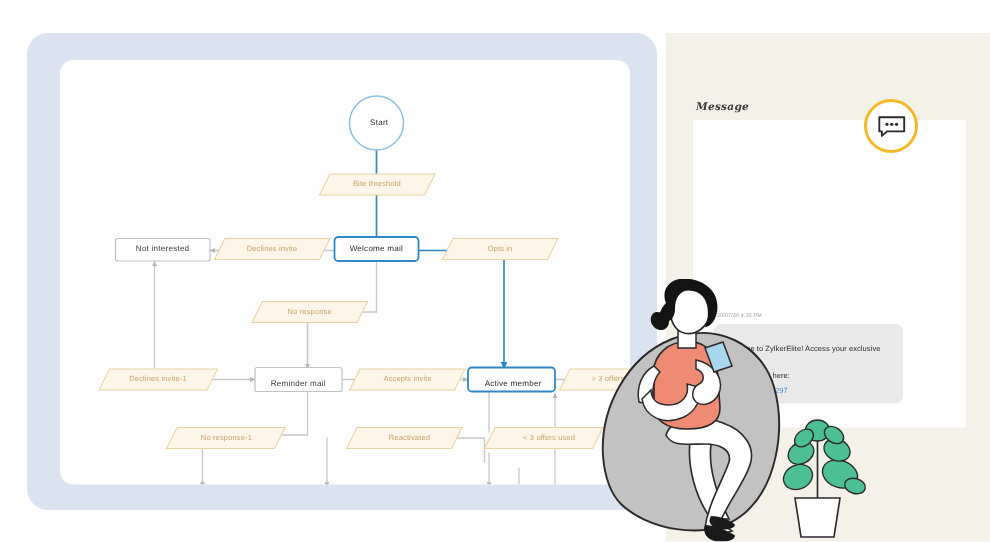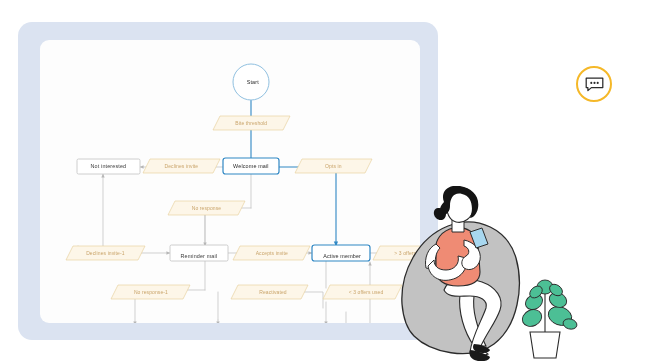--- a/index.html
+++ b/index.html
@@ -221,20 +221,35 @@
       <div class="edge-label" style="left:17.2%;top:75.3%">Declines invite-1</div>
       <div class="edge-label" style="left:61%;top:75.3%">Accepts invite</div>
       <div class="edge-label" style="left:97.8%;top:75.3%">&gt; 3 offers used</div>
       <div class="edge-label" style="left:29.2%;top:89.1%">No response-1</div>
       <div class="edge-label" style="left:61.3%;top:89.1%">Reactivated</div>
       <div class="edge-label" style="left:85.8%;top:89.1%">&lt; 3 offers used</div>
 
     </div>
   </div>
 
+  <div id="msg-panel">
+
+    <div id="msg-heading">Message</div>
+
+    <div id="msg-card">
+
+      <div id="msg-timestamp">20/07/20 4:35 PM</div>
+
+      <div id="msg-bubble">
+        <span class="body">Welcome to ZylkerElite! Access your exclusive discount zone here:</span>
+        <span class="link">https://zyl.kr/m-297</span>
+      </div>
+
+    </div>
+  </div>
 
   <div id="chat-badge">
     <svg width="19" height="15" viewBox="0 0 19 15">
       <path d="M1.2,1.2 H17.8 V10.6 H6.4 L2.9,13.6 V10.6 H1.2 Z" fill="#ffffff" stroke="#2b2b2b" stroke-width="1.25" stroke-linejoin="round"></path>
       <circle cx="6.3" cy="5.9" r="1.05" fill="#2b2b2b"></circle>
       <circle cx="9.5" cy="5.9" r="1.05" fill="#2b2b2b"></circle>
       <circle cx="12.7" cy="5.9" r="1.05" fill="#2b2b2b"></circle>
     </svg>
   </div>
 

